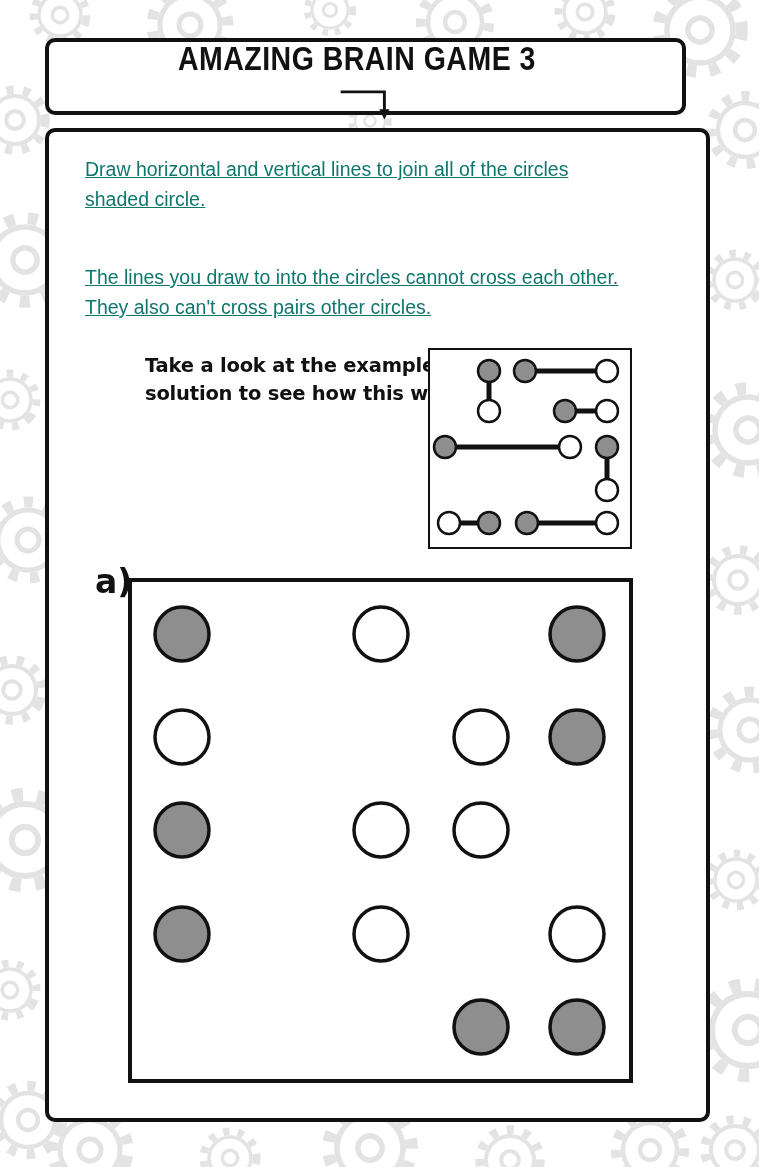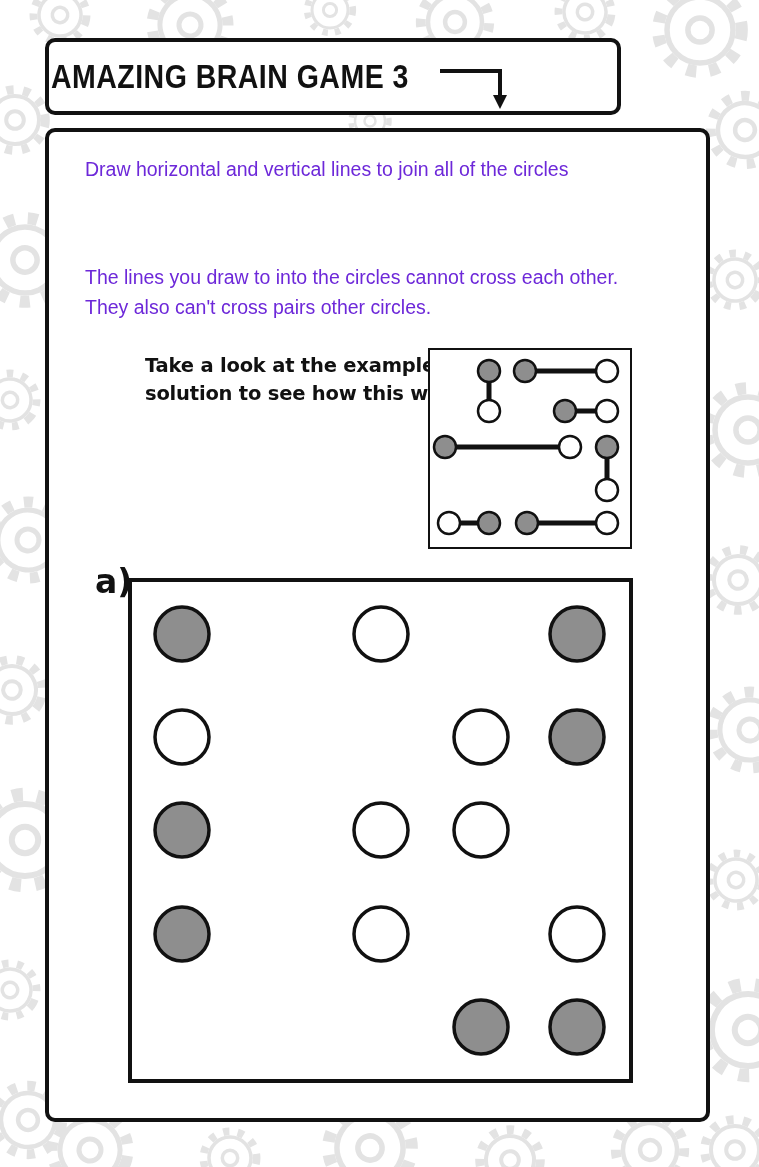--- a/index.html
+++ b/index.html
@@ -3,35 +3,35 @@
 <meta charset="utf-8">
 <style>
   * { margin:0; padding:0; box-sizing:border-box; }
   html,body { background:#ffffff; }
   .page {
     position:relative; width:759px; height:1167px; overflow:hidden;
     background:#ffffff; font-family:"Liberation Sans", sans-serif; color:#111;
   }
   .gear-bg { position:absolute; left:0; top:0; width:759px; height:1167px; }
   .title-box {
-    position:absolute; left:45px; top:38px; width:576px; height:77px;
+    position:absolute; left:45px; top:38px; width:641px; height:77px;
     background:#fff; border:4px solid #111; border-radius:10px;
-    display:flex; align-items:center; padding-left:2px;
+    display:flex; align-items:center; padding-left:2px;flex-direction:column;
   }
   .title-text {
     font-family:"Liberation Sans", sans-serif; font-weight:700; font-size:30px;
     letter-spacing:0.5px; display:inline-block; transform:scale(0.95,1.12);
     transform-origin:left center; white-space:nowrap;
   }
   .title-arrow { margin-left:10px; transform:translateY(10px); }
   .main-box {
     position:absolute; left:45px; top:128px; width:665px; height:994px;
     background:#fff; border:4px solid #111; border-radius:10px;
   }
-  .para { position:absolute; font-size:19.5px; line-height:30px; color:#6d28d9; }
+  .para { position:absolute; font-size:19.5px; line-height:30px; color:#0f766e;text-decoration:underline; }
   .para-1 { left:36px; top:22px; }
   .para-2 { left:36px; top:130px; }
   .example-caption {
     position:absolute; left:96px; top:220px;
     font-family:"DejaVu Sans", sans-serif; font-weight:bold;
     font-size:19.5px; line-height:28px; letter-spacing:-0.2px;
   }
   .example-box {
     position:absolute; left:379px; top:216px; width:204px; height:201px;
     border:2px solid #111; background:#fff;
@@ -95,20 +95,21 @@
     <svg class="title-arrow" width="90" height="48" viewBox="0 0 90 48" xmlns="http://www.w3.org/2000/svg">
       <path d="M2 8 H62 V33" fill="none" stroke="#111" stroke-width="4"></path>
       <polygon points="55,32 69,32 62,46" fill="#111"></polygon>
     </svg>
   </div>
 
   <div class="main-box">
 
     <div class="para para-1">
       <div>Draw horizontal and vertical lines to join all of the circles</div>
+      <div>shaded circle.</div>
     </div>
 
     <div class="para para-2">
       <div>The lines you draw to into the circles cannot cross each other.</div>
       <div>They also can't cross pairs other circles.</div>
     </div>
 
     <div class="example-caption">
       <div>Take a look at the example</div>
       <div>solution to see how this works:</div>

